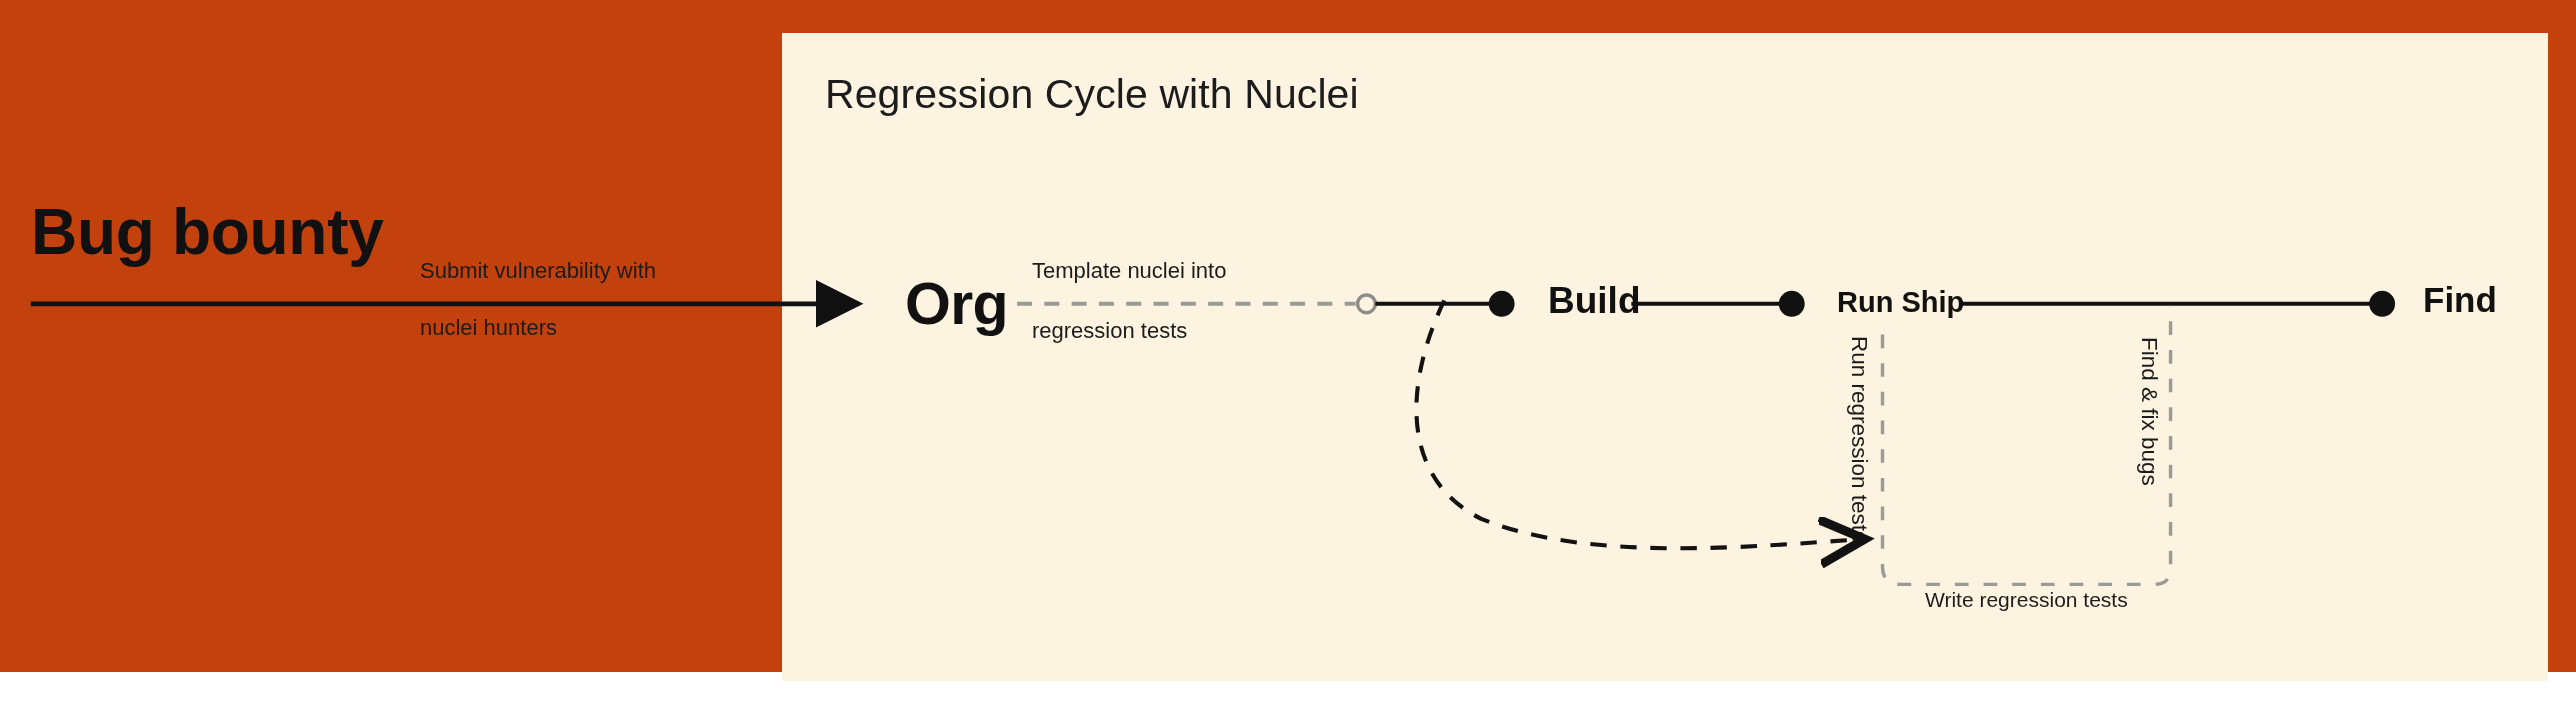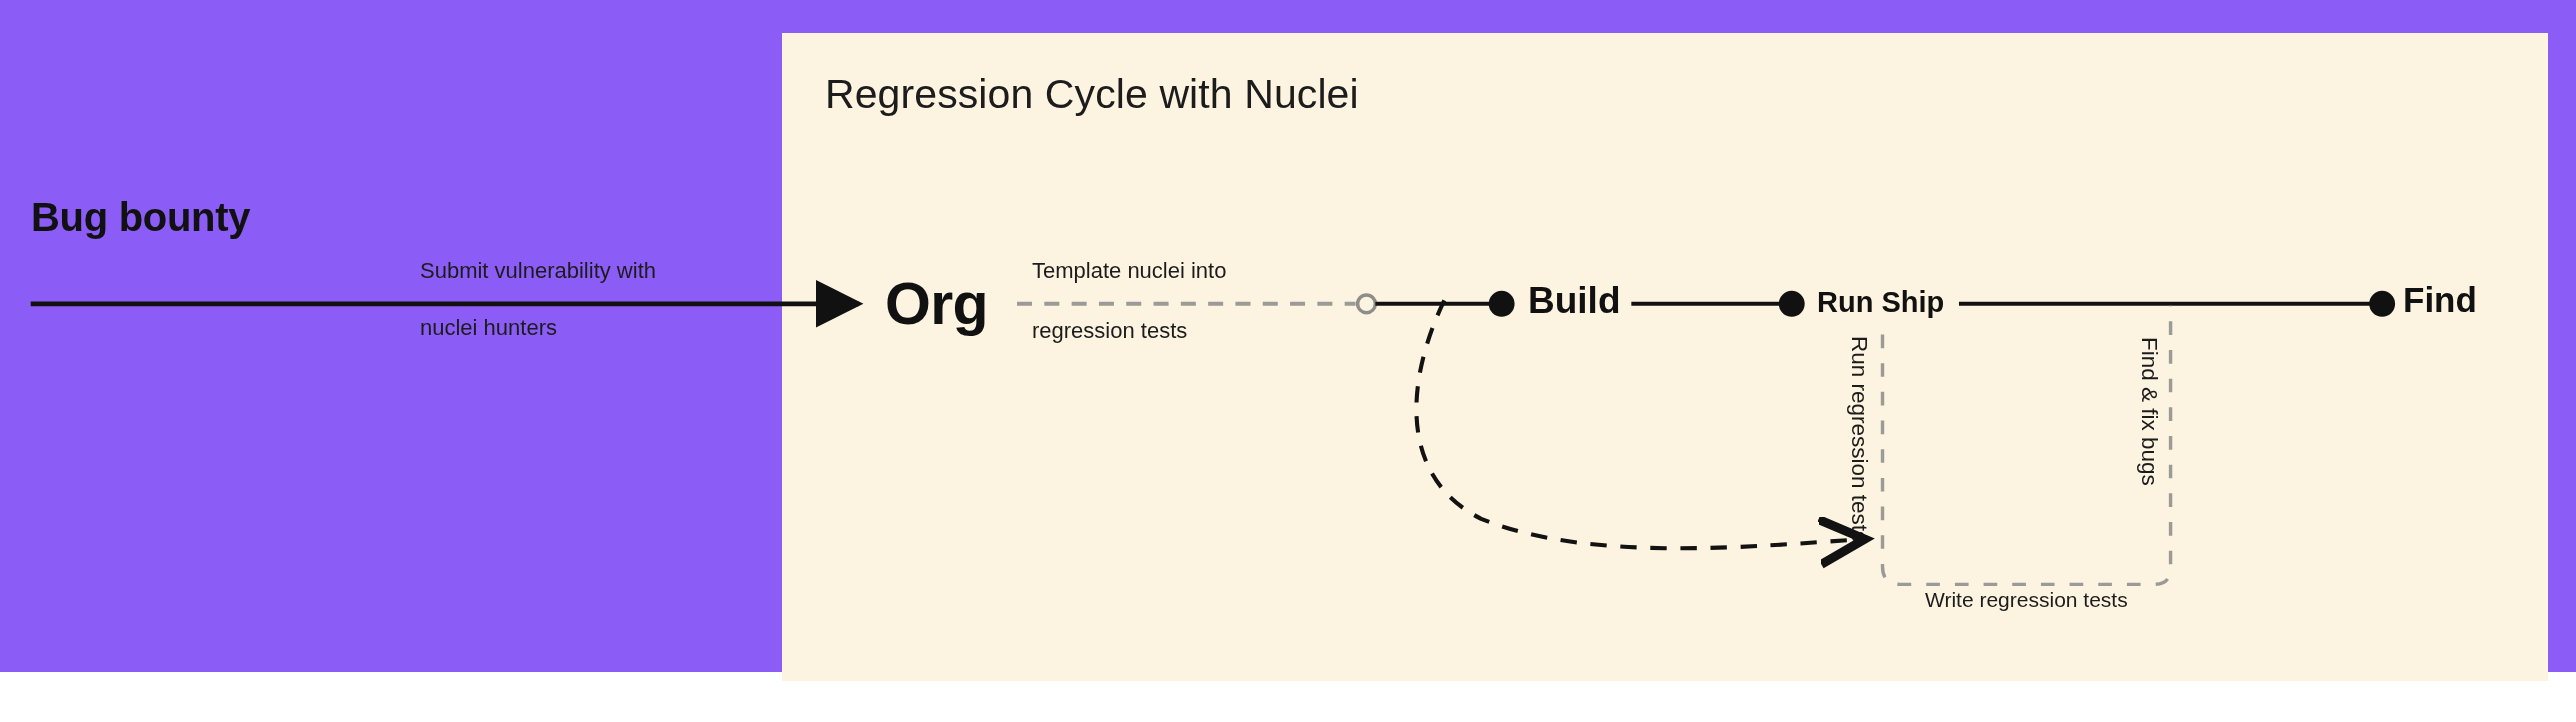--- a/index.html
+++ b/index.html
@@ -2,21 +2,21 @@
 <html style="font-size:11px"><head>
 <meta charset="utf-8">
 <style>
   * { margin:0; padding:0; box-sizing:border-box; }
   html, body {
     width:2576px; height:723px;
     background:#ffffff;
     font-family:"Liberation Sans", sans-serif;
     overflow:hidden;
   }
-  #stage { position:relative; width:2576px; height:672px; background:#8b5cf6; }
+  #stage { position:relative; width:2576px; height:672px; background:#c2410c; }
 
   .panel {
     position:absolute;
     left:782px; top:33px;
     width:1766px; height:648px;
     background:#fdf3e1;
   }
 
   .panel-title {
     position:absolute;
@@ -24,21 +24,21 @@
     font-size:41px;
     font-weight:400;
     color:#1c1c1c;
     letter-spacing:0.1px;
     white-space:nowrap;
   }
 
   .actor-line {
     position:absolute;
     left:31px;
-    font-size:40px;
+    font-size:64px;
     font-weight:700;
     color:#111111;
     letter-spacing:-0.3px;
     white-space:nowrap;
   }
   .actor-line-1 { top:195px; }
   .actor-line-2 { top:307px; }
 
   .edge-label {
     position:absolute;
@@ -50,20 +50,21 @@
   .edge-label-a1 { left:420px; top:258px; }
   .edge-label-a2 { left:420px; top:315px; }
   .edge-label-b1 { left:1032px; top:258px; }
   .edge-label-b2 { left:1032px; top:318px; }
 
   .node-label {
     position:absolute;
     color:#111111;
     font-weight:700;
     white-space:nowrap;
+    margin-left:20px;
   }
   .node-org   { left:885px; top:270px; font-size:59px; letter-spacing:-0.7px; }
   .node-build { left:1528px; top:280px; font-size:37px; }
   .node-runtests { left:1817px; top:286px; font-size:29px; }
   .node-ship  { left:2403px; top:280px; font-size:35px; }
 
   .vlabel {
     position:absolute;
     font-size:22.5px;
     color:#1c1c1c;

